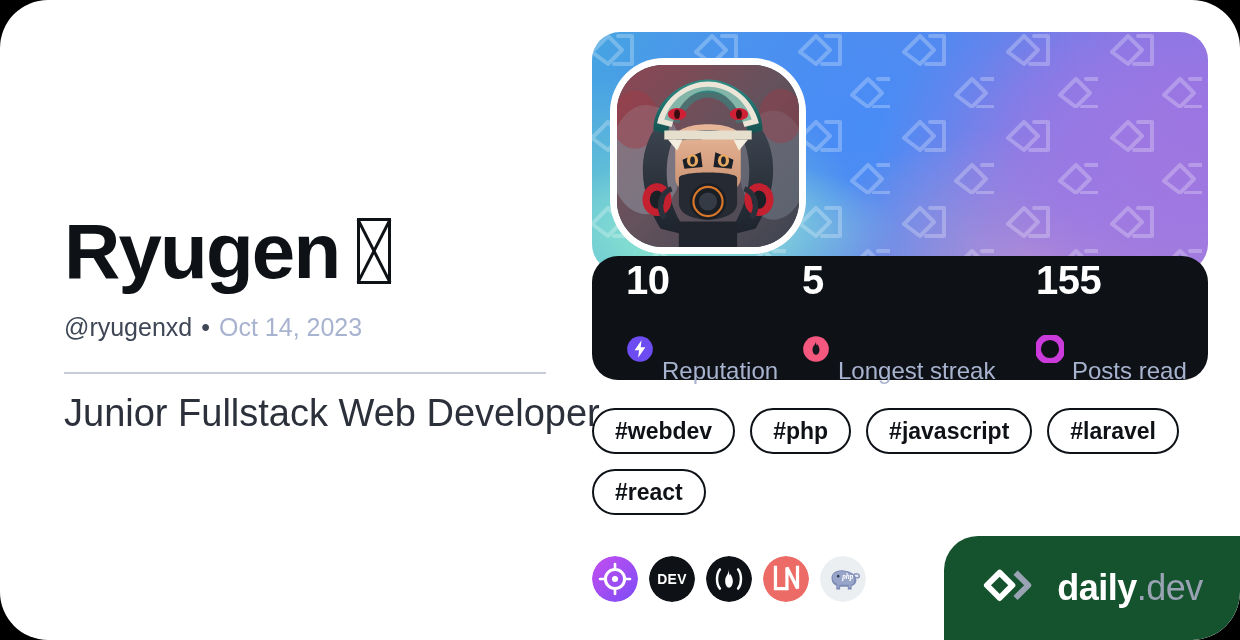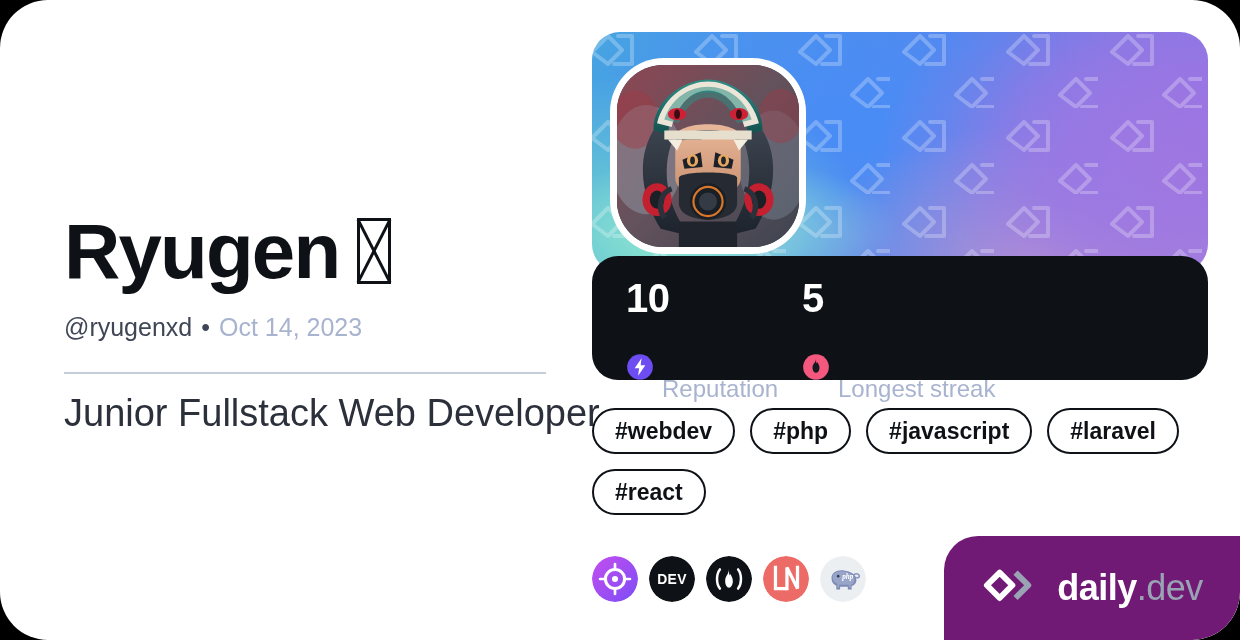--- a/index.html
+++ b/index.html
@@ -161,21 +161,21 @@
   
   .stats-bar {
     position: absolute;
     left: 0;
     top: 224px;
     width: 616px;
     height: 124px;
     background: #0e1217;
     border-radius: 26px;
     display: flex;
-    padding: 22px 34px 0 34px;
+    padding: 4px 34px 0 34px;
   }
   .stat { flex: none; }
   .stat:nth-child(1) { width: 176px; }
   .stat:nth-child(2) { width: 234px; }
   .stat:nth-child(3) { width: auto; }
 
   .stat-value {
     font-size: 40px;
     font-weight: bold;
     color: #ffffff;
@@ -237,21 +237,21 @@
     overflow: hidden;
   }
 
   
   .brand-badge {
     position: absolute;
     right: 0;
     bottom: 0;
     width: 296px;
     height: 104px;
-    background: #701a75;
+    background: #14532d;
     border-top-left-radius: 34px;
     border-bottom-right-radius: 48px;
     display: flex;
     align-items: center;
     justify-content: center;
     gap: 16px;
   }
   .brand-wordmark {
     font-size: 36px;
     font-weight: bold;
@@ -398,20 +398,29 @@
         <div class="stat-value">5</div>
         <div class="stat-label-row">
           <svg class="stat-icon" viewBox="0 0 24 24">
             <circle cx="12" cy="12" r="11" fill="#f4587f"></circle>
             <path d="M12 5.2 C12 8.2 9 9.2 9 12.6 C9 15.2 10.4 17 12 17 C13.6 17 15 15.2 15 12.6 C15 10.5 13.7 9.4 13.3 7.8 C12.9 9.2 12 9.6 12 5.2 Z" fill="#14181f"></path>
           </svg>
           <span class="stat-label">Longest streak</span>
         </div>
       </div>
 
+      <div class="stat">
+        <div class="stat-value">155</div>
+        <div class="stat-label-row">
+          <svg class="stat-icon" viewBox="0 0 24 24">
+            <circle cx="12" cy="12" r="10.5" fill="none" stroke="#cb3bdb" stroke-width="5.4"></circle>
+          </svg>
+          <span class="stat-label">Posts read</span>
+        </div>
+      </div>
     </div>
 
     <div class="tags">
       <div class="tag">#webdev</div>
       <div class="tag">#php</div>
       <div class="tag">#javascript</div>
       <div class="tag">#laravel</div>
       <div class="tag">#react</div>
     </div>
 

